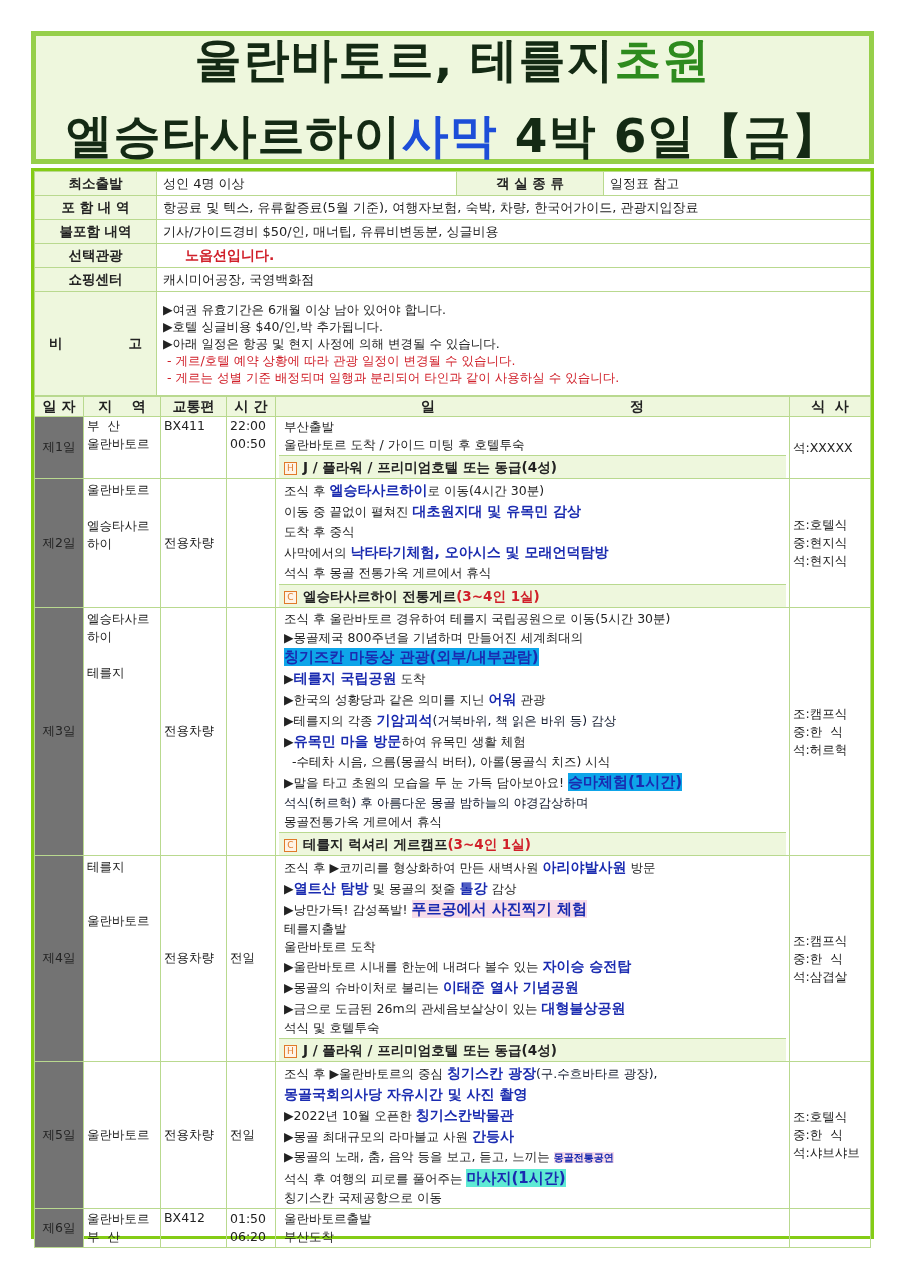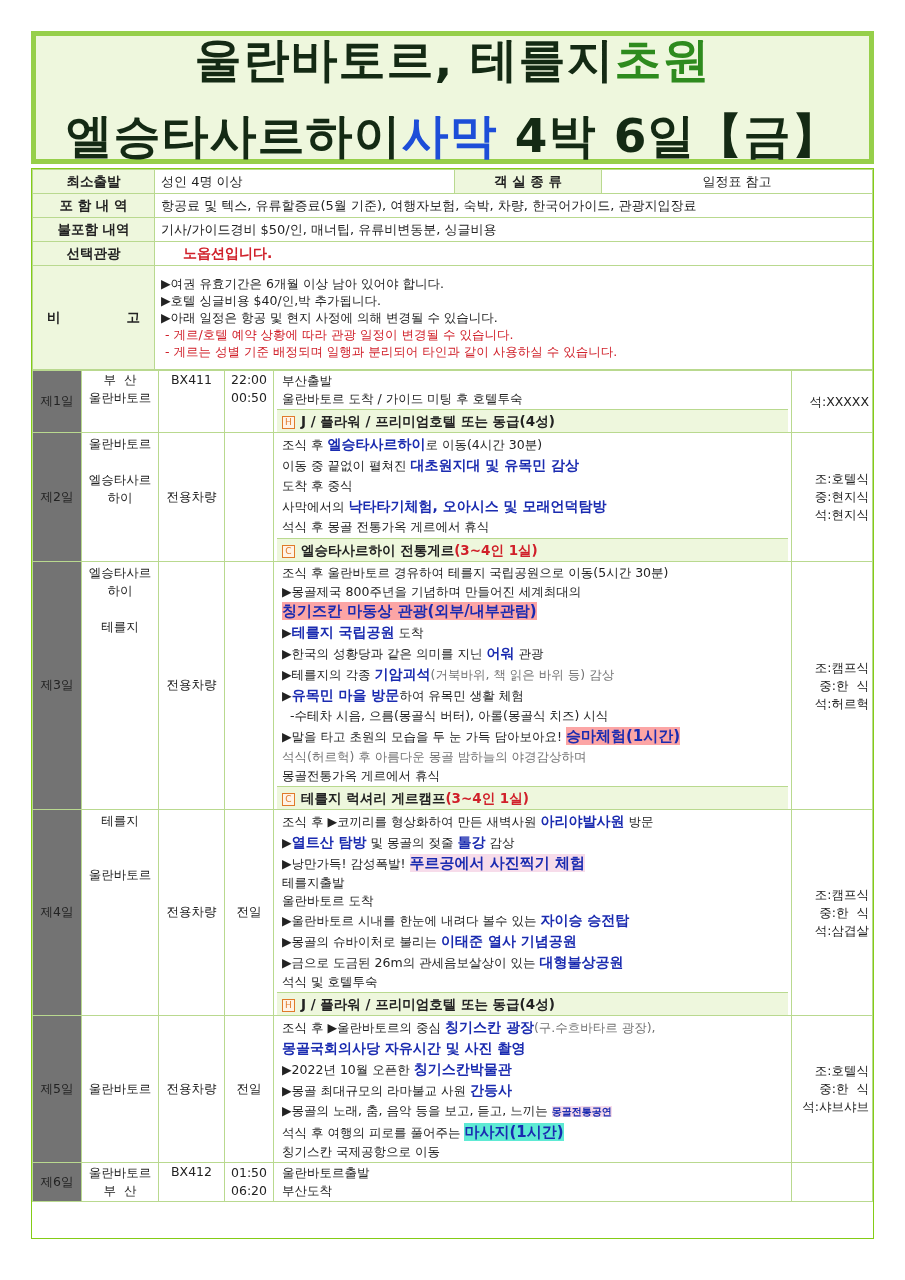--- a/index.html
+++ b/index.html
@@ -10,47 +10,47 @@
     position: absolute; left: 31px; top: 31px; width: 843px; height: 133px;
     border: 5px solid #96cf4a; background: #eef7dd;
     display: flex; flex-direction: column; align-items: center; justify-content: center; gap: 16px;
   }
   .title-line { font-size: 47px; font-weight: bold; color: #142a14; line-height: 60px; letter-spacing: 1px; font-family: "DejaVu Sans", sans-serif; }
   .t-green { color: #2e8b1e; }
   .t-olive { color: #1d4ed8; }
 
   .main {
     position: absolute; left: 31px; top: 168px; width: 843px; height: 1071px;
-    border: 1px solid #84cc16; background: #ffffff;
+    border: 3px solid #84cc16; background: #ffffff;
   }
   table { border-collapse: collapse; width: 100%; table-layout: fixed; }
   td { border: 1px solid #b9d98f; font-size: 13px; vertical-align: middle; padding: 0 6px; }
   .lbl { background: #eef7dd; text-align: center; font-weight: bold; color: #222; font-size: 13.5px; }
   .info td { height: 24px; }
   .red { color: #d0202a; }
   .redb { color: #d0202a; font-weight: bold; font-size: 14px; padding-left: 28px; }
   .note p { line-height: 17px; font-size: 12.5px; }
   .note { padding: 2px 6px; }
 
   .sched td { font-size: 12.5px; padding: 0 3px; }
   .hdr td { background: #eef7dd; font-weight: bold; text-align: center; height: 20px; font-size: 14px; }
   .daycell { background: #737373; text-align: center; }
-  .c { text-align: center; }
+  .c { text-align: left; }
   .top { vertical-align: top; }
   .prog { padding: 0; vertical-align: top; }
   .prog .lines { padding: 1px 5px; }
   .prog .ln { line-height: 20px; font-size: 12.5px; white-space: nowrap; }
   .hotel { background: #eef7dd; border-top: 1px solid #b9d98f; padding: 1px 5px; font-weight: bold; font-size: 13.5px; line-height: 20px; }
   .hb { display: inline-block; width: 13px; height: 13px; border: 1px solid #e07a2a; color: #e07a2a; font-size: 9px; line-height: 11px; text-align: center; margin-right: 6px; font-weight: normal; background: #fff3e6; vertical-align: middle; }
   .blue { color: #1a2bb0; font-weight: bold; font-size: 14px; }
-  .bluesm { color: #737373; }
-  .hl { background: #fca5a5; }
+  .bluesm { color: #0f172a; }
+  .hl { background: #0ea5e9; }
   .hl2 { background: #f7dcea; }
   .hl3 { background: #5eead4; }
-  .meals { text-align: right; line-height: 18px; font-size: 12.5px; margin-top: 20px; }
+  .meals { text-align: left; line-height: 18px; font-size: 12.5px; margin-top: 20px; }
   .loc { line-height: 18px; }
 </style>
 </head>
 <body>
 
 <div class="title-box">
   <div class="title-line">
     <span>울란바토르, 테를지</span><span class="t-green">초원</span>
   </div>
   <div class="title-line">
@@ -79,20 +79,24 @@
     </tr>
     <tr>
       <td class="lbl">불포함 내역</td>
       <td colspan="3">기사/가이드경비 $50/인, 매너팁, 유류비변동분, 싱글비용</td>
     </tr>
     <tr>
       <td class="lbl">선택관광</td>
       <td colspan="3" class="redb">노옵션입니다.</td>
     </tr>
     <tr>
+      <td class="lbl">쇼핑센터</td>
+      <td colspan="3">캐시미어공장, 국영백화점</td>
+    </tr>
+    <tr>
       <td class="lbl" style="height:104px;font-weight:bold">
         <span style="display:flex;justify-content:space-between;padding:0 8px">
               <span>비</span>
               <span>고</span>
             </span>
       </td>
       <td colspan="3" class="note">
         <p>▶여권 유효기간은 6개월 이상 남아 있어야 합니다.</p>
         <p>▶호텔 싱글비용 $40/인,박 추가됩니다.</p>
         <p>▶아래 일정은 항공 및 현지 사정에 의해 변경될 수 있습니다.</p>
@@ -106,20 +110,28 @@
   <table class="sched">
     <colgroup>
         <col style="width:49px">
         <col style="width:77px">
         <col style="width:66px">
         <col style="width:49px">
         <col>
         <col style="width:81px">
       </colgroup>
     <tbody>
+        <tr class="hdr">
+      <td>일 자</td>
+      <td style="white-space:pre">지    역</td>
+      <td>교통편</td>
+      <td>시 간</td>
+      <td style="white-space:pre">일                                        정</td>
+      <td style="white-space:pre">식  사</td>
+    </tr>
 
     <tr>
       <td class="daycell">제1일</td>
       <td class="c top loc">
             <div style="white-space:pre">부  산</div>
             <div>울란바토르</div>
           </td>
       <td class="c top" style="line-height:18px">BX411</td>
       <td class="c top loc">
             <div>22:00</div>

